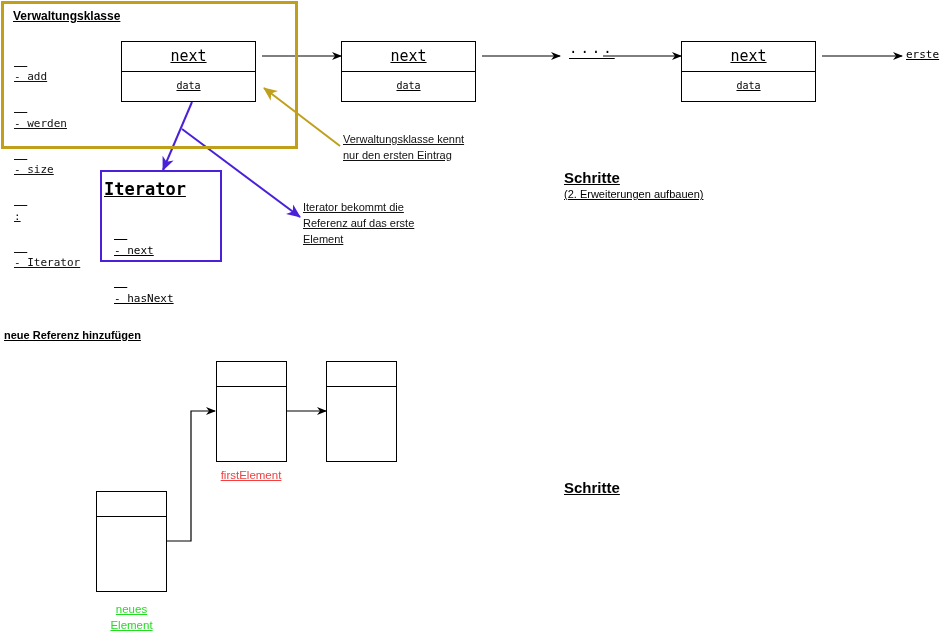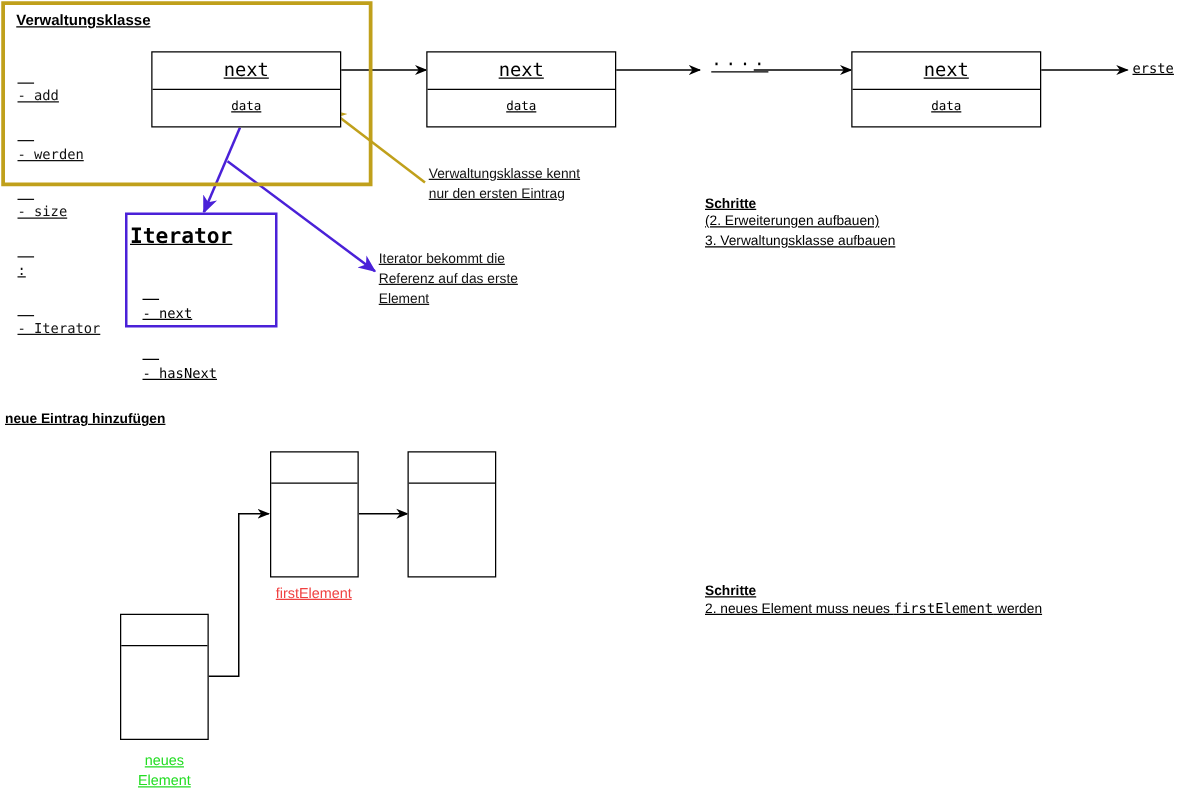--- a/index.html
+++ b/index.html
@@ -6,30 +6,30 @@
   body { width:952px; height:632px; position:relative; overflow:hidden; font-family:"Liberation Sans", sans-serif; color:#000; }
   .abs { position:absolute;text-decoration:underline; }
   .mono { font-family:"DejaVu Sans Mono", monospace; }
   svg.overlay { position:absolute; left:0; top:0; }
   .mgr-box { left:1px; top:1px; width:297px; height:148px; border:3px solid #C0A01B; box-sizing:border-box; }
   .mgr-title { left:13px; top:9px; font-size:12px; font-weight:bold; }
   .mgr-list { left:14px; top:38px; font-size:11px; line-height:15.5px; color:#111; white-space:pre; }
   .node { border:1px solid #000; box-sizing:border-box; background:#fff; }
   .node .cell { box-sizing:border-box; text-align:center; }
   .node .top { border-bottom:1px solid #000; }
-  .node-big { width:152px; height:61px; }
+  .node-big { width:135px; height:61px; }
   .node-big .top { height:30px; line-height:29px; font-size:15px; }
   .node-big .bot { height:29px; line-height:28px; font-size:10px; }
   .node-empty { width:71px; height:101px; }
   .node-empty .top { height:25px; }
   .iter-box { left:100px; top:170px; width:122px; height:92px; border:2px solid #4A21D8; box-sizing:border-box; background:#fff; }
   .iter-title { left:104px; top:179px; font-size:17px; font-weight:bold; }
   .iter-list { left:114px; top:211px; font-size:11px; line-height:16px; white-space:pre; }
   .note { font-size:11px; line-height:16px; color:#111; }
-  .steps-title { font-size:11px; font-weight:bold; }
+  .steps-title { font-size:15px; font-weight:bold;margin-top:12px; }
   .section-title { left:4px; top:329px; font-size:11px; font-weight:bold; }
   .red-label { left:214px; top:469px; width:74px; text-align:center; font-size:11.5px; color:#F04040; }
   .green-label { left:96px; top:601px; width:71px; text-align:center; font-size:11.5px; line-height:16px; color:#22DD22; }
   .null-label { left:906px; top:48px; font-size:11px; }
   .dots { left:569px; top:44px; font-size:14px; letter-spacing:3px; }
   .steps-list { font-size:11px; line-height:16px; }
   .code { font-family:"DejaVu Sans Mono", monospace; font-size:11px; }
 </style>
 </head>
 <body>
@@ -97,40 +97,38 @@
 <div class="abs note" style="left:303px; top:199px;">
   <div>Iterator bekommt die</div>
   <div>Referenz auf das erste</div>
   <div>Element</div>
 </div>
 
 <div class="abs" style="left:564px; top:157px;">
   <div class="steps-title">Schritte</div>
   <div class="steps-list">
     <div>(2. Erweiterungen aufbauen)</div>
-    <div>3. Verwaltungsklasse aufbauen</div>
   </div>
 </div>
 
-<div class="abs section-title">neue Eintrag hinzufügen</div>
+<div class="abs section-title">neue Referenz hinzufügen</div>
 
 <div class="abs node node-empty" style="left:216px; top:361px;">
   <div class="cell top"></div>
 </div>
 <div class="abs node node-empty" style="left:326px; top:361px;">
   <div class="cell top"></div>
 </div>
 <div class="abs node node-empty" style="left:96px; top:491px;">
   <div class="cell top"></div>
 </div>
 
 <div class="abs red-label" style="color: rgb(240, 64, 64);">firstElement</div>
 <div class="abs green-label" style="color: rgb(34, 221, 34);">
   <div>neues</div>
   <div>Element</div>
 </div>
 
 <div class="abs" style="left:564px; top:467px;">
   <div class="steps-title">Schritte</div>
   <div class="steps-list">
-    <div><span>2. neues Element muss neues </span><span class="code">firstElement</span><span> werden</span></div>
   </div>
 </div>
 
 </body></html>

